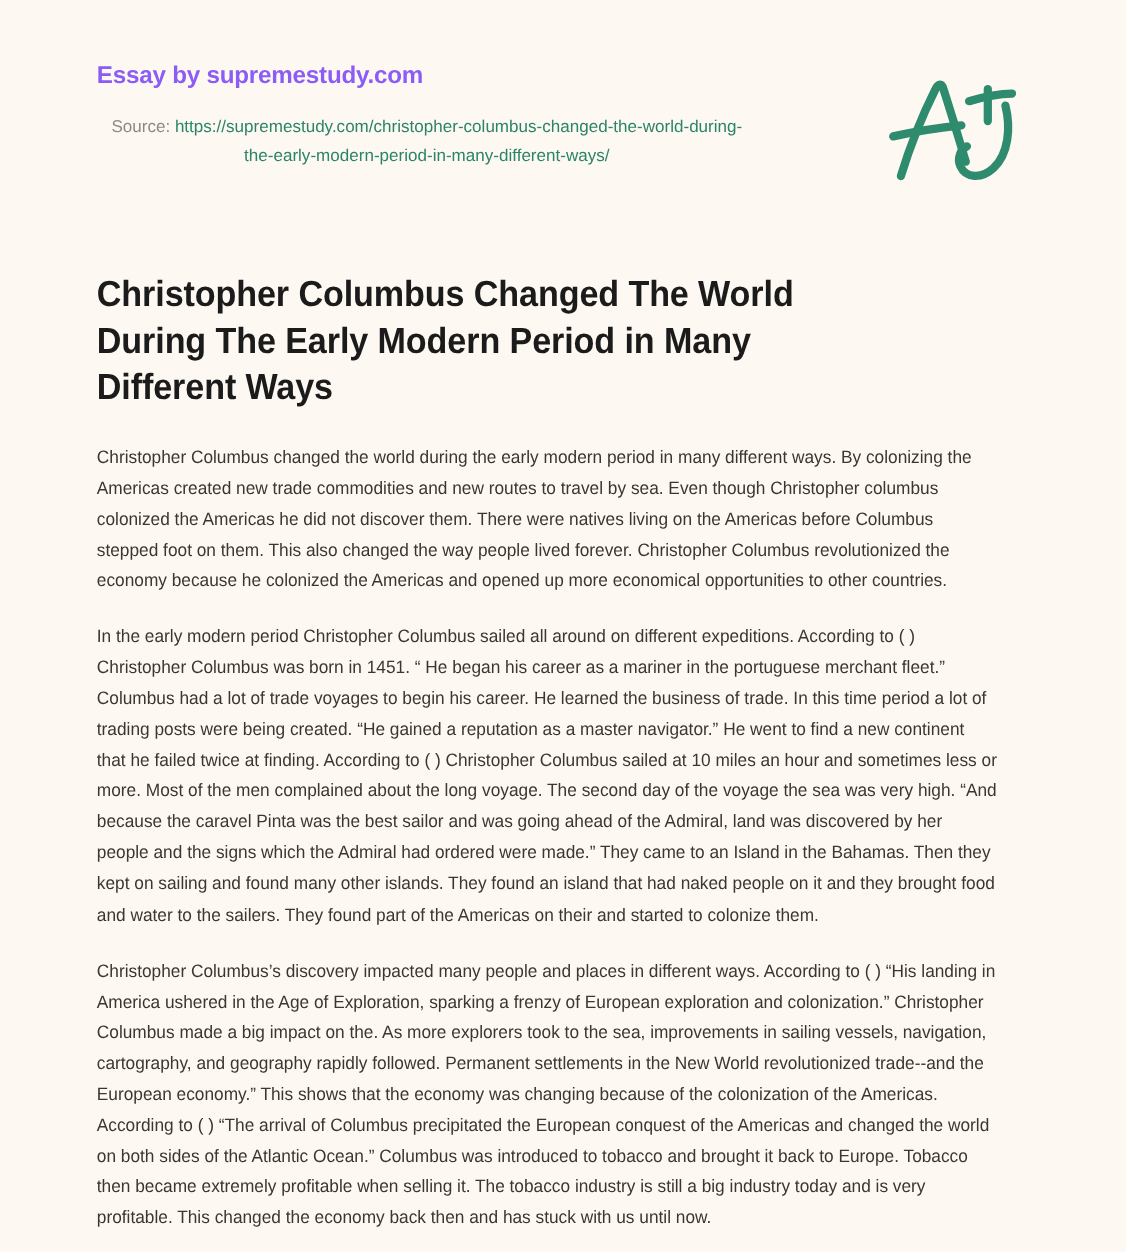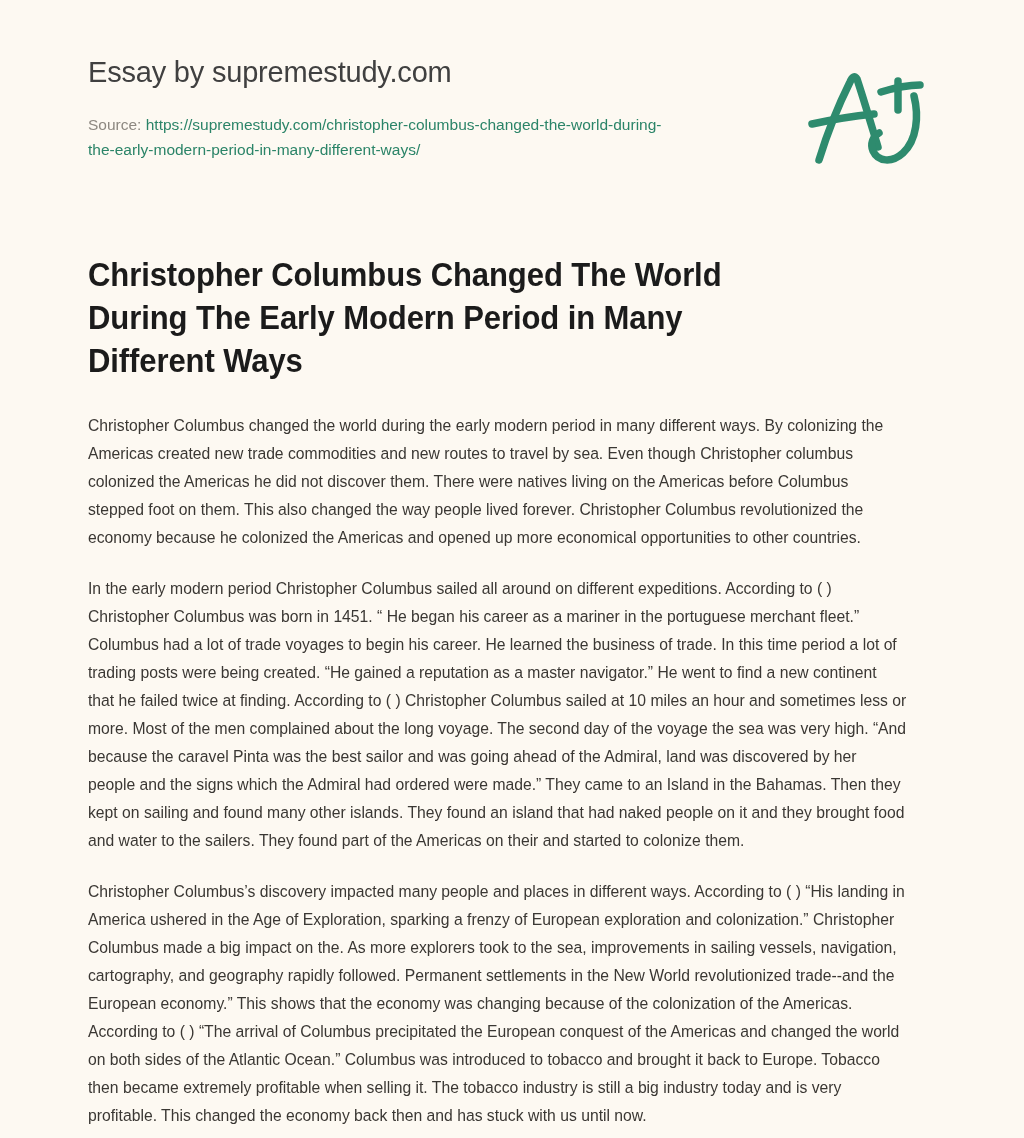--- a/index.html
+++ b/index.html
@@ -24,33 +24,34 @@
     padding: 0 88px;
   }
 
   
   .header {
     position: relative;
     padding-top: 55px;
   }
 
   .brand-line {
-    font-size: 29px;
-    font-weight: normal;
-    color: #404040;
+    font-size: 22px;
+    font-weight: bold;
+    color: #8b5cf6;
     letter-spacing: -0.2px;
     line-height: 1.2;
   }
 
   .source-line {
     margin-top: 22px;
     font-size: 15.5px;
     line-height: 1.62;
     max-width: 600px;
     word-break: break-word;
+    text-align: center;
   }
 
   .source-label {
     color: #8d8881;
   }
 
   .source-url {
     color: #2b8468;
     text-decoration: none;
   }

